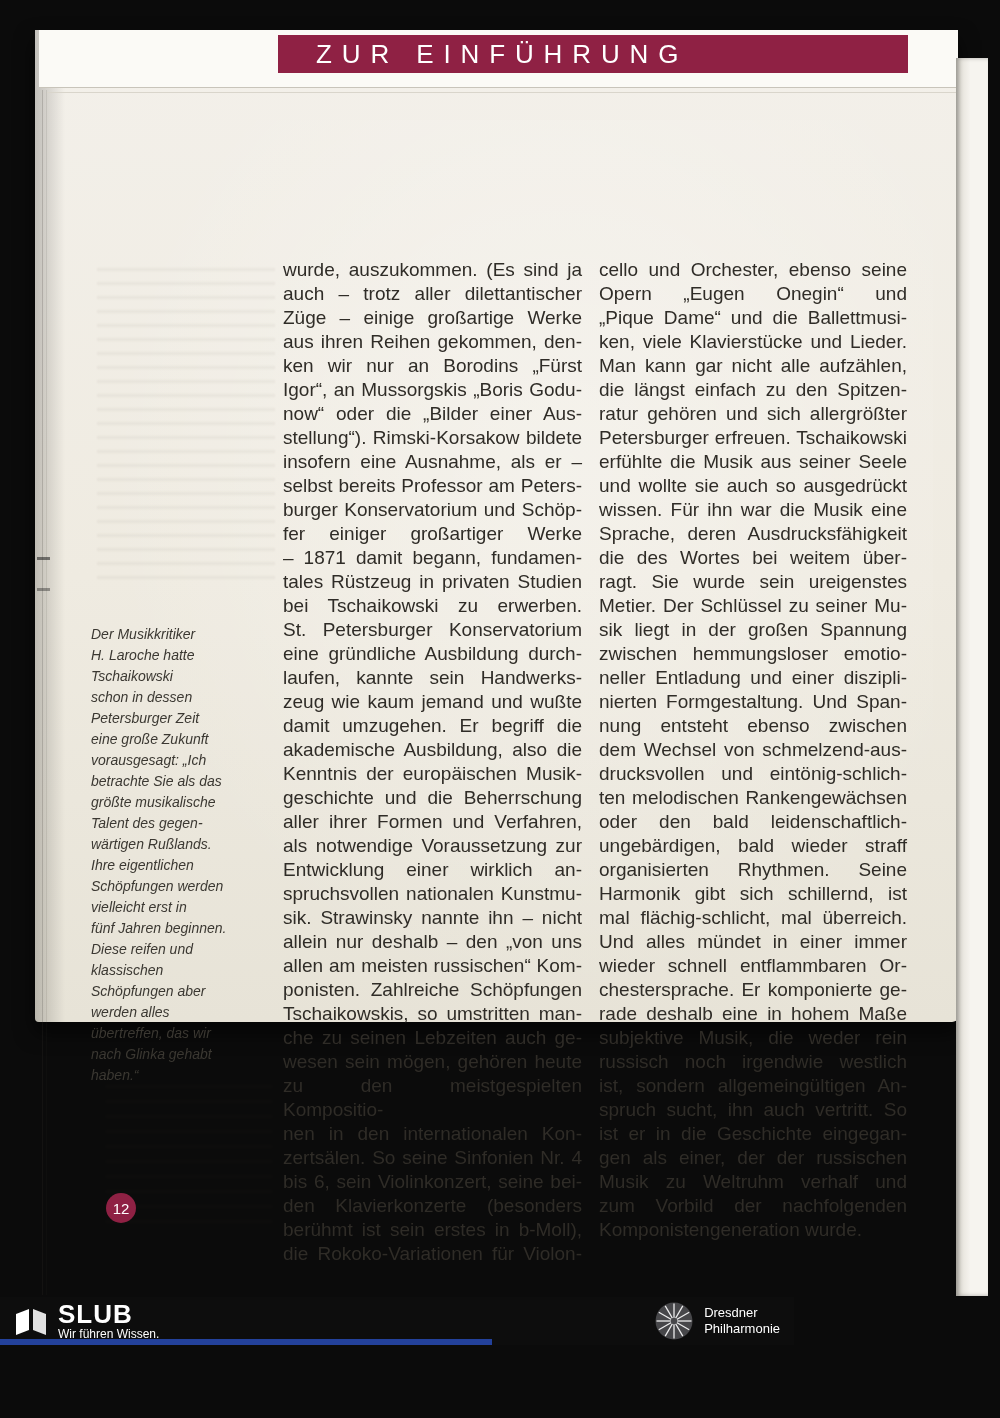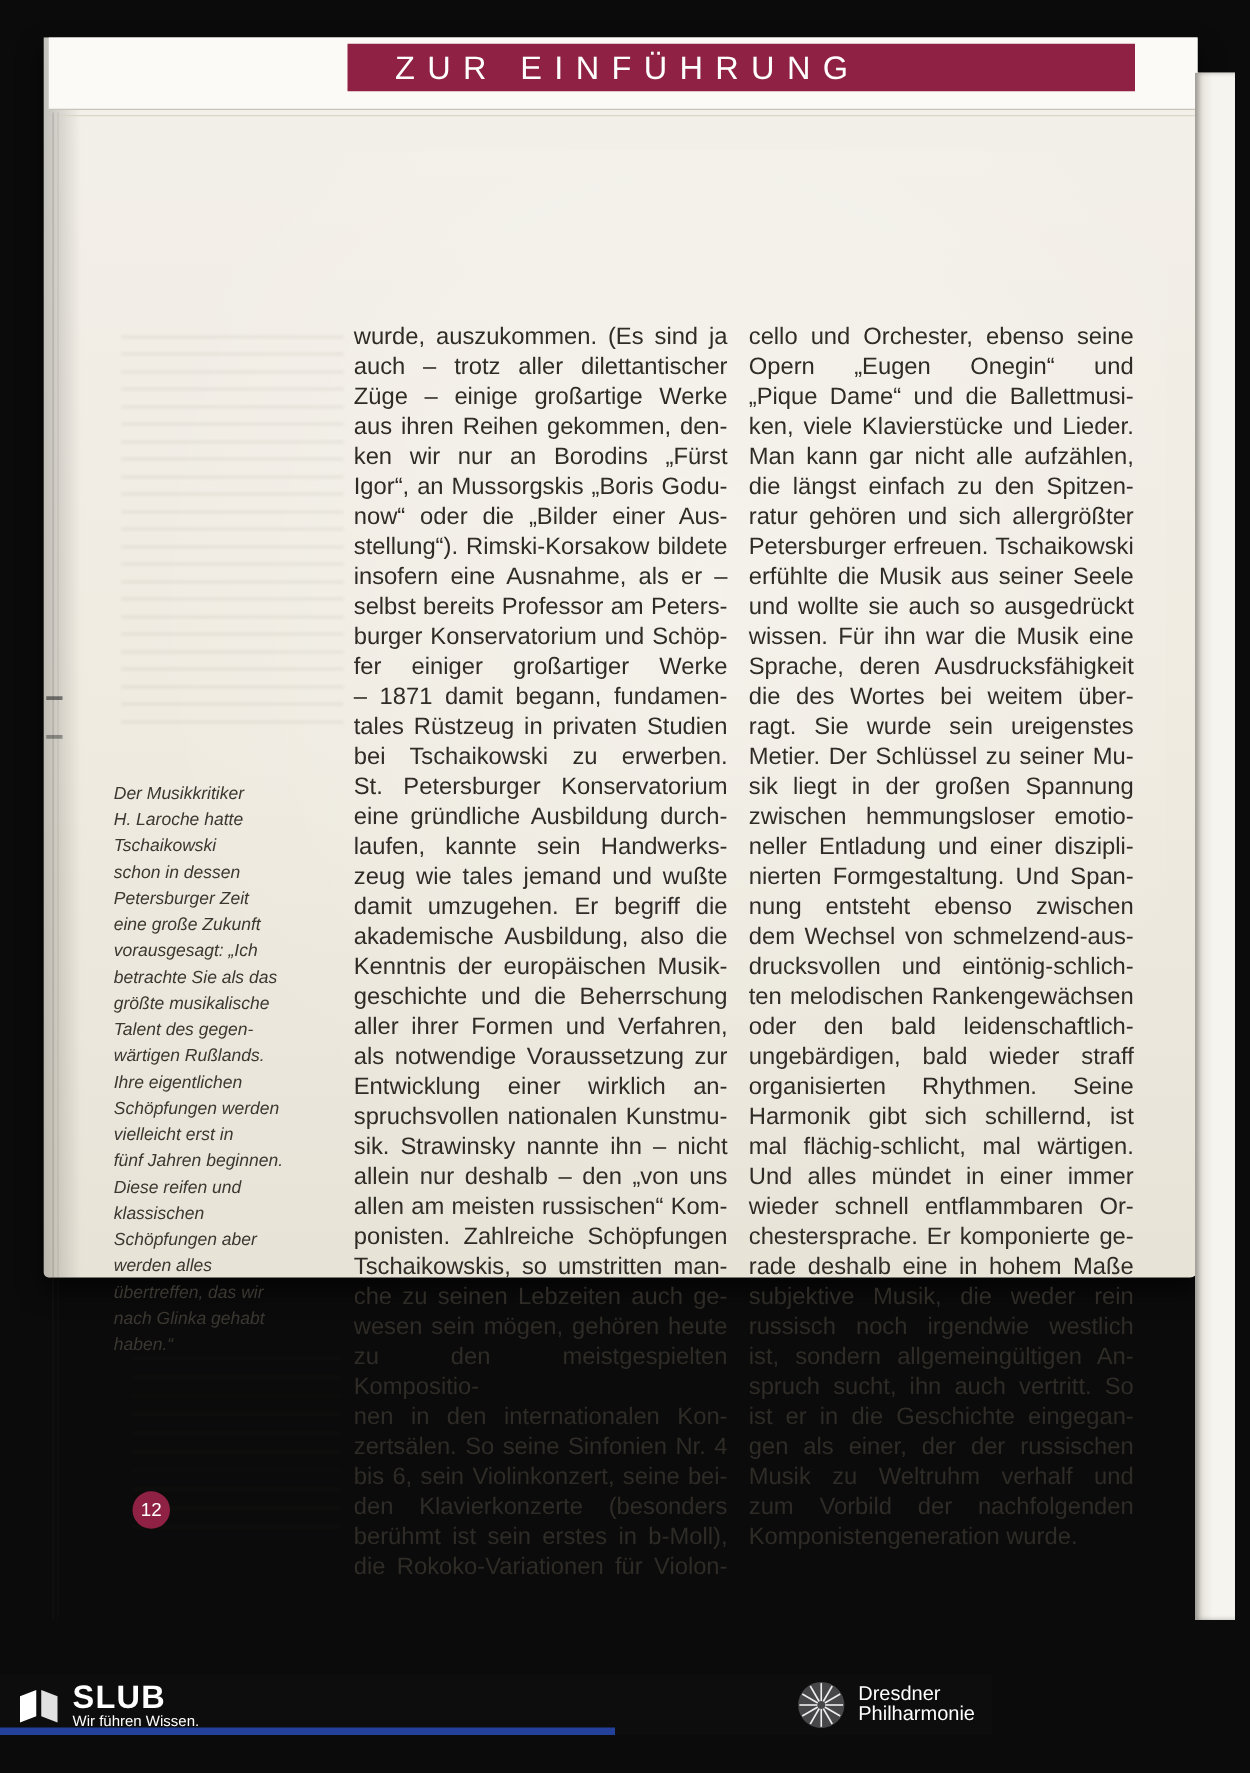--- a/index.html
+++ b/index.html
@@ -83,29 +83,29 @@
 
   
   .next-page-edge {
     position:absolute; left:956px; top:58px; width:32px; height:1238px;
     background:linear-gradient(90deg,#dedbd2,#f6f4ef 45%);
     box-shadow:inset 3px 0 4px rgba(0,0,0,.3);
   }
 
   
   .footer {
-    position:absolute; left:0; top:1340px; width:794px; height:48px;
+    position:absolute; left:0; top:1297px; width:794px; height:48px;
     background:var(--footer_bg,#0d0d0d); color:#fff;
   }
   .slub { position:absolute; left:14px; top:5px; display:flex; gap:10px; align-items:center; cursor:pointer; }
   .slub-name { font-size:26px; font-weight:700; letter-spacing:1px; line-height:24px; color:#fff; }
   .slub-tagline { font-size:12px; color:#fff; margin-top:1px; }
   .blue-bar { position:absolute; left:0; top:42px; width:492px; height:6px; background:var(--slub_blue,#23419b); }
   .dp { position:absolute; right:14px; top:5px; display:flex; gap:11px; align-items:center; cursor:pointer; }
-  .dp-text div { font-size:16px; line-height:16px; color:#fff; }
+  .dp-text div { font-size:13px; line-height:16px; color:#fff; }
 </style>
 </head>
 <body>
 
 <div class="page">
   <div class="page-top-band"></div>
   <div class="rule-2"></div>
 
   <div class="banner">
     <span>ZUR EINFÜHRUNG</span>
@@ -156,21 +156,21 @@
       <div class="text-line">insofern eine Ausnahme, als er –</div>
       <div class="text-line">selbst bereits Professor am Peters-</div>
       <div class="text-line">burger Konservatorium und Schöp-</div>
       <div class="text-line">fer einiger großartiger Werke</div>
       <div class="text-line">– 1871 damit begann, fundamen-</div>
       <div class="text-line">tales Rüstzeug in privaten Studien</div>
       <div class="text-line">bei Tschaikowski zu erwerben.</div>
       <div class="text-line">St. Petersburger Konservatorium</div>
       <div class="text-line">eine gründliche Ausbildung durch-</div>
       <div class="text-line">laufen, kannte sein Handwerks-</div>
-      <div class="text-line">zeug wie tales jemand und wußte</div>
+      <div class="text-line">zeug wie kaum jemand und wußte</div>
       <div class="text-line">damit umzugehen. Er begriff die</div>
       <div class="text-line">akademische Ausbildung, also die</div>
       <div class="text-line">Kenntnis der europäischen Musik-</div>
       <div class="text-line">geschichte und die Beherrschung</div>
       <div class="text-line">aller ihrer Formen und Verfahren,</div>
       <div class="text-line">als notwendige Voraussetzung zur</div>
       <div class="text-line">Entwicklung einer wirklich an-</div>
       <div class="text-line">spruchsvollen nationalen Kunstmu-</div>
       <div class="text-line">sik. Strawinsky nannte ihn – nicht</div>
       <div class="text-line">allein nur deshalb – den „von uns</div>
@@ -209,21 +209,21 @@
       <div class="text-line">neller Entladung und einer diszipli-</div>
       <div class="text-line">nierten Formgestaltung. Und Span-</div>
       <div class="text-line">nung entsteht ebenso zwischen</div>
       <div class="text-line">dem Wechsel von schmelzend-aus-</div>
       <div class="text-line">drucksvollen und eintönig-schlich-</div>
       <div class="text-line">ten melodischen Rankengewächsen</div>
       <div class="text-line">oder den bald leidenschaftlich-</div>
       <div class="text-line">ungebärdigen, bald wieder straff</div>
       <div class="text-line">organisierten Rhythmen. Seine</div>
       <div class="text-line">Harmonik gibt sich schillernd, ist</div>
-      <div class="text-line">mal flächig-schlicht, mal wärtigen.</div>
+      <div class="text-line">mal flächig-schlicht, mal überreich.</div>
       <div class="text-line">Und alles mündet in einer immer</div>
       <div class="text-line">wieder schnell entflammbaren Or-</div>
       <div class="text-line">chestersprache. Er komponierte ge-</div>
       <div class="text-line">rade deshalb eine in hohem Maße</div>
       <div class="text-line">subjektive Musik, die weder rein</div>
       <div class="text-line">russisch noch irgendwie westlich</div>
       <div class="text-line">ist, sondern allgemeingültigen An-</div>
       <div class="text-line">spruch sucht, ihn auch vertritt. So</div>
       <div class="text-line">ist er in die Geschichte eingegan-</div>
       <div class="text-line">gen als einer, der der russischen</div>

